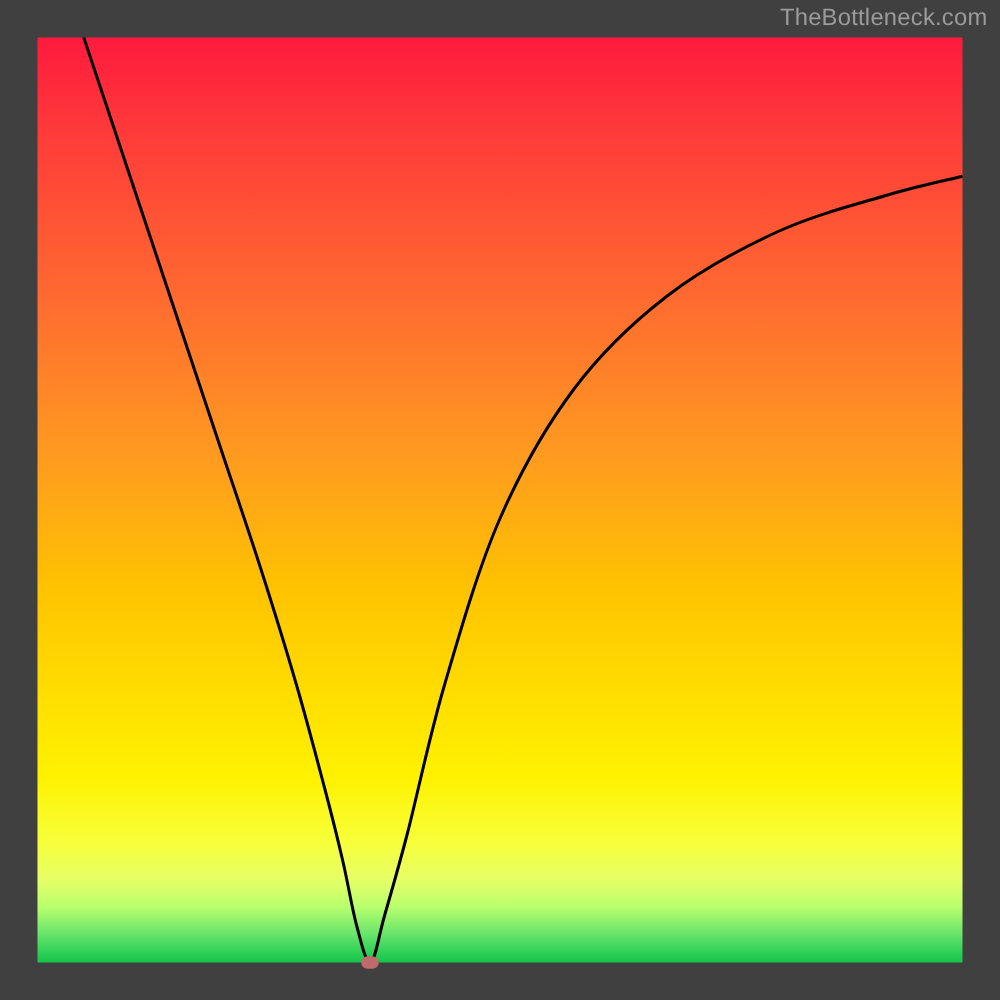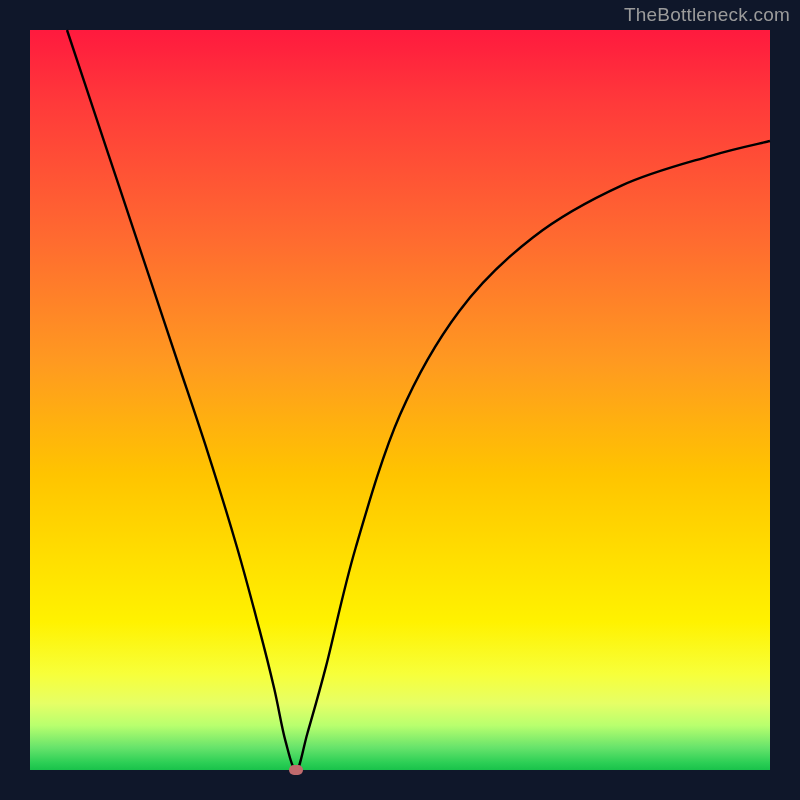--- a/index.html
+++ b/index.html
@@ -8,21 +8,21 @@
     width: 800px;
     height: 800px;
     background: #000;
     overflow: hidden;
     font-family: Arial, Helvetica, sans-serif;
   }
   .frame {
     position: relative;
     width: 800px;
     height: 800px;
-    background: #0f172a;
+    background: #404040;
   }
   .plot-area {
     position: absolute;
     left: 30px;
     top: 30px;
     width: 740px;
     height: 740px;
     
     background: linear-gradient(
       to bottom,

